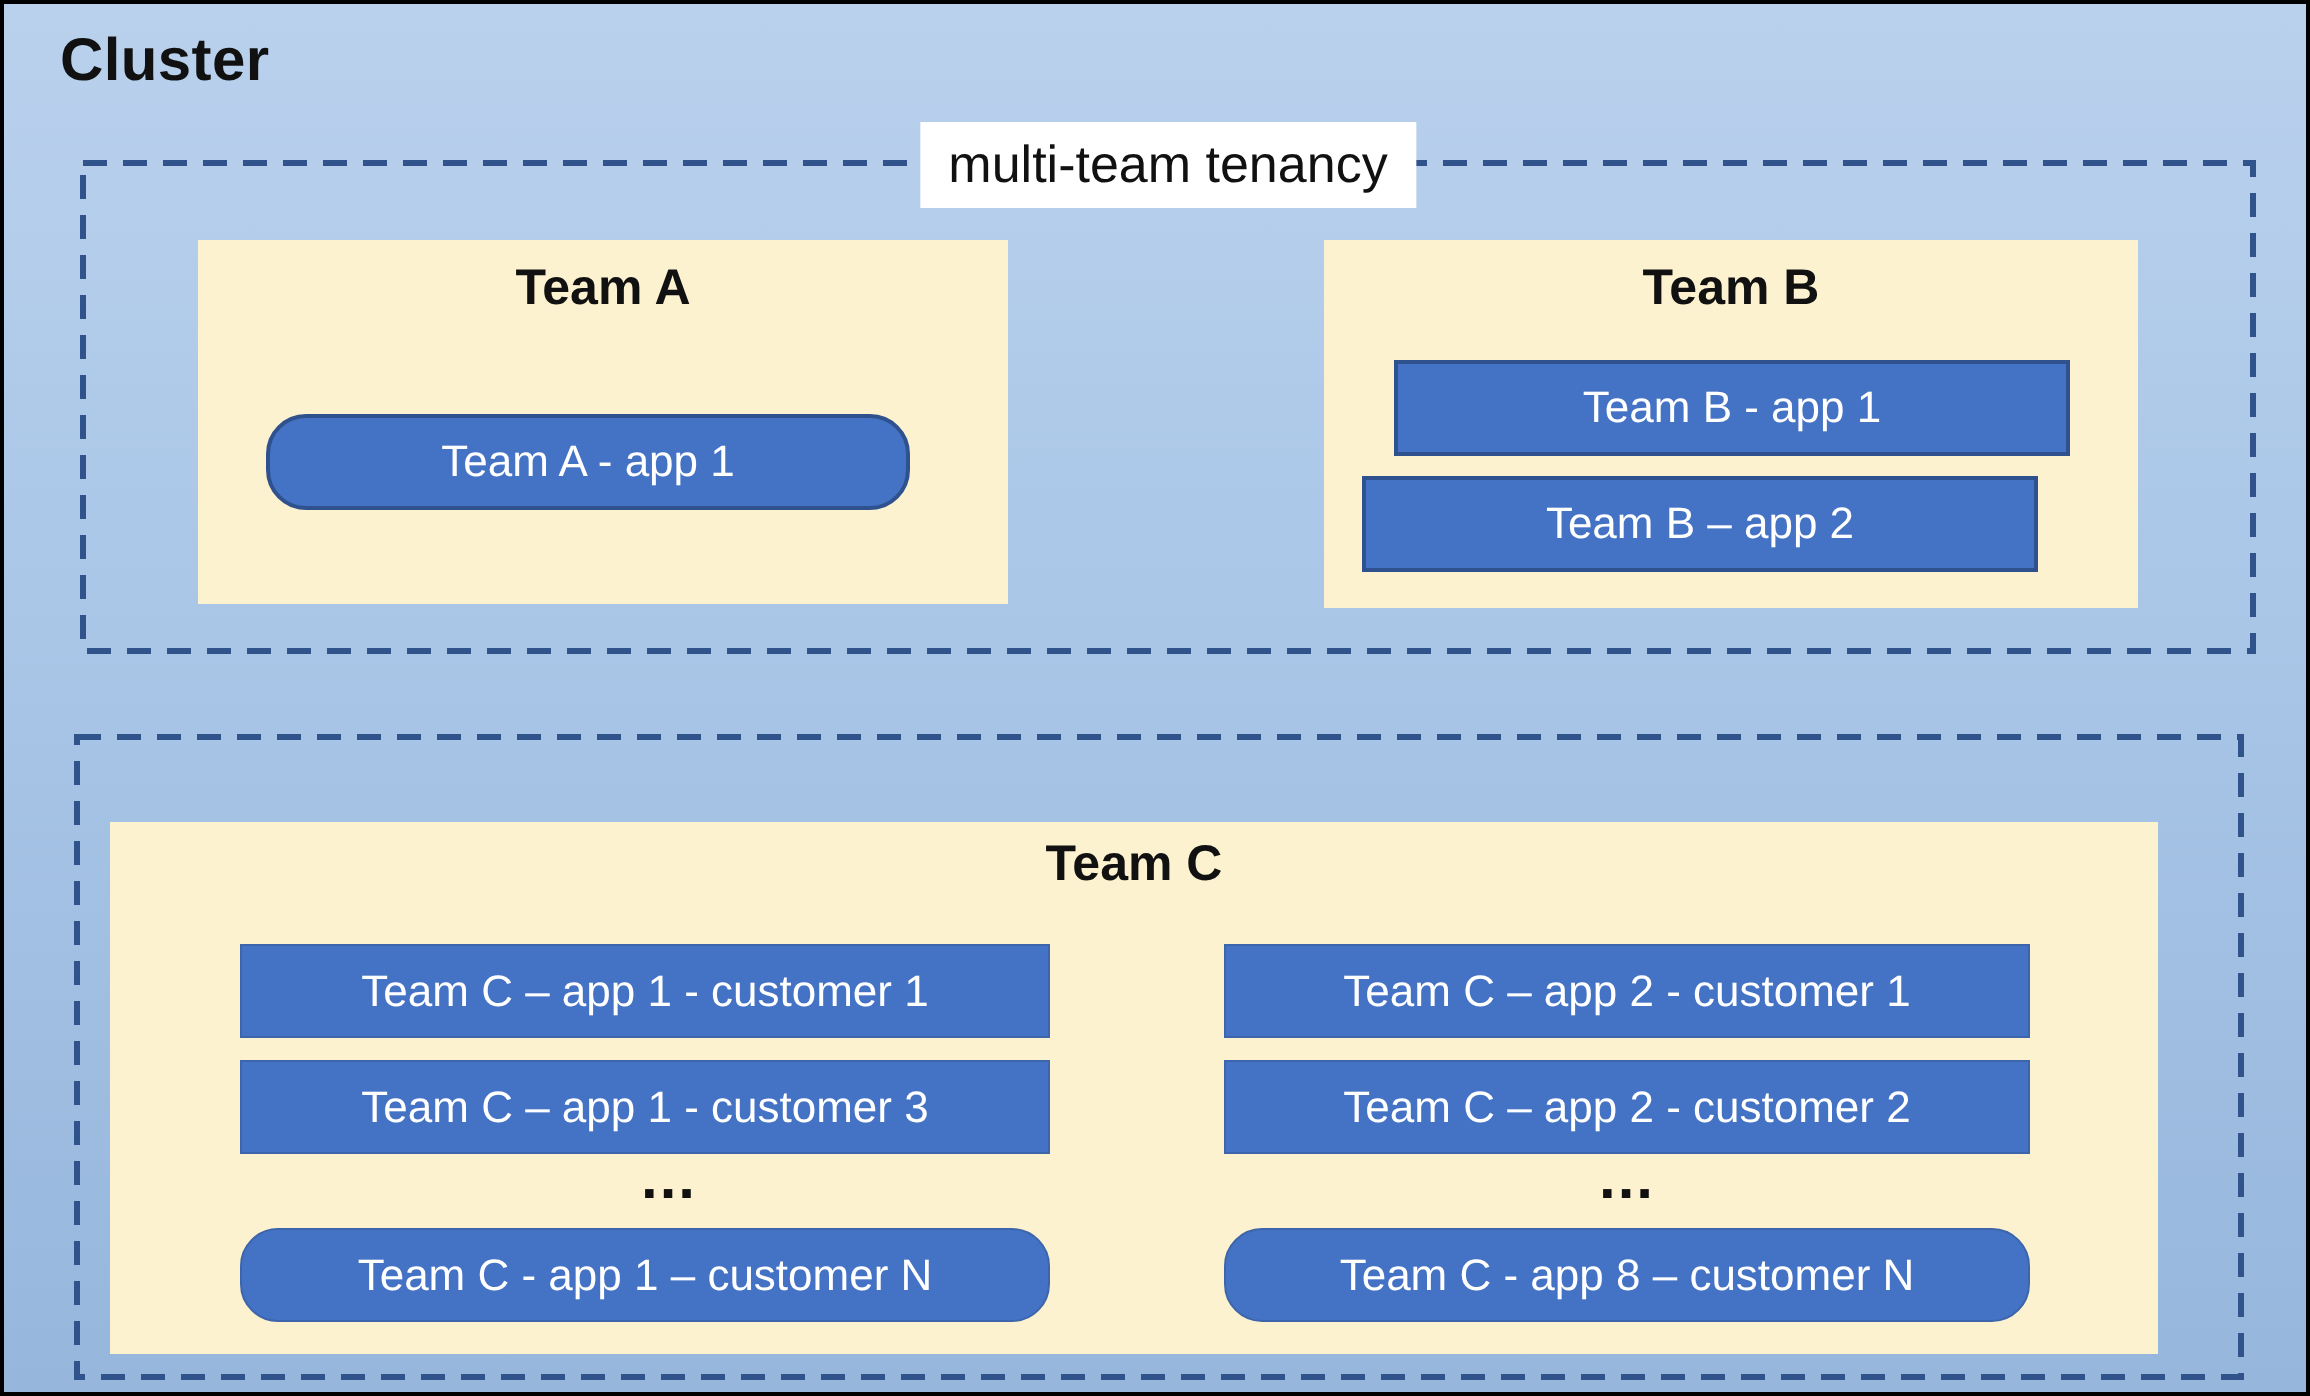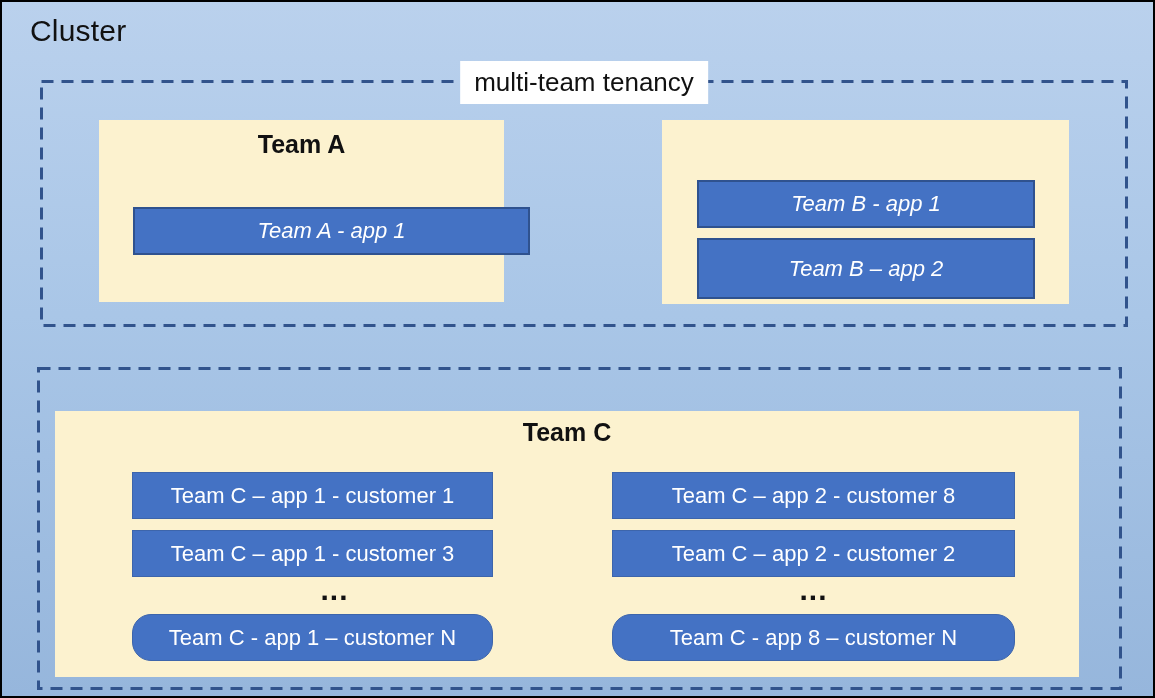--- a/index.html
+++ b/index.html
@@ -15,21 +15,21 @@
     border: 2px solid #000;
     background: linear-gradient(180deg, var(--canvas-top, #BAD1ED) 0%, #A9C6E7 45%, var(--canvas-bottom, #96B6DC) 100%);
     overflow: hidden;
   }
   .abs { position: absolute; }
 
   .cluster-title {
     left: 28px;
     top: 12px;
     font-size: 30px;
-    font-weight: normal;
+    font-weight: bold;
     color: var(--text-dark, #111);
     letter-spacing: 0.2px;
     text-align: right;
   }
 
   
   .tenancy {
     position: absolute;
     box-sizing: border-box;
   }
@@ -79,28 +79,28 @@
     position: absolute;
     box-sizing: border-box;
     background: var(--node-blue, #4472C4);
     color: var(--text-light, #fff);
     font-size: 22px;
     display: flex;
     align-items: center;
     justify-content: center;
     white-space: nowrap;
   }
-  .bordered { border: 2px solid var(--node-border, #2F528F); font-style: italic; }
+  .bordered { border: 2px solid var(--node-border, #2F528F); }
   .thin-border { border: 1px solid #3D65AB; }
 
-  .node-a1 { left: 34px; top: 87px;  width: 397px; height: 48px; }
+  .node-a1 { left: 34px; top: 87px;  width: 322px; height: 48px; border-radius: 20px; }
   .node-b1 { left: 35px; top: 60px;  width: 338px; height: 48px; }
-  .node-b2 { left: 35px; top: 118px; width: 338px; height: 61px; }
+  .node-b2 { left: 19px; top: 118px; width: 338px; height: 48px; }
 
-  .col-left  .row { left: 77px;  width: 361px; }
+  .col-left  .row { left: 65px;  width: 405px; }
   .col-right .row { left: 557px; width: 403px; }
   .row { position: absolute; height: 47px; }
   .row-1 { top: 61px; }
   .row-2 { top: 119px; }
   .row-n { top: 203px; border-radius: 19px; }
 
   .ellipsis {
     position: absolute;
     top: 164px;
     height: 34px;
@@ -126,20 +126,21 @@
       <rect x="1.5" y="1.5" width="1085" height="244"></rect>
     </svg>
     <div class="tenancy-label">multi-team tenancy</div>
 
     <div class="team-panel team-a">
       <div class="team-title">Team A</div>
       <div class="app-node bordered node-a1">Team A - app 1</div>
     </div>
 
     <div class="team-panel team-b">
+      <div class="team-title">Team B</div>
       <div class="app-node bordered node-b1">Team B - app 1</div>
       <div class="app-node bordered node-b2">Team B – app 2</div>
     </div>
   </div>
 
   <div class="tenancy sec-cust">
     <svg width="1085" height="323">
       <rect x="1.5" y="1.5" width="1082" height="320"></rect>
     </svg>
 
@@ -147,21 +148,21 @@
       <div class="team-title">Team C</div>
 
       <div class="col-left">
         <div class="app-node thin-border row row-1">Team C – app 1 - customer 1</div>
         <div class="app-node thin-border row row-2">Team C – app 1 - customer 3</div>
         <div class="ellipsis">...</div>
         <div class="app-node thin-border row row-n">Team C - app 1 – customer N</div>
       </div>
 
       <div class="col-right">
-        <div class="app-node thin-border row row-1">Team C – app 2 - customer 8</div>
+        <div class="app-node thin-border row row-1">Team C – app 2 - customer 1</div>
         <div class="app-node thin-border row row-2">Team C – app 2 - customer 2</div>
         <div class="ellipsis">...</div>
         <div class="app-node thin-border row row-n">Team C - app 8 – customer N</div>
       </div>
     </div>
   </div>
 
 </div>
 
 </body></html>

